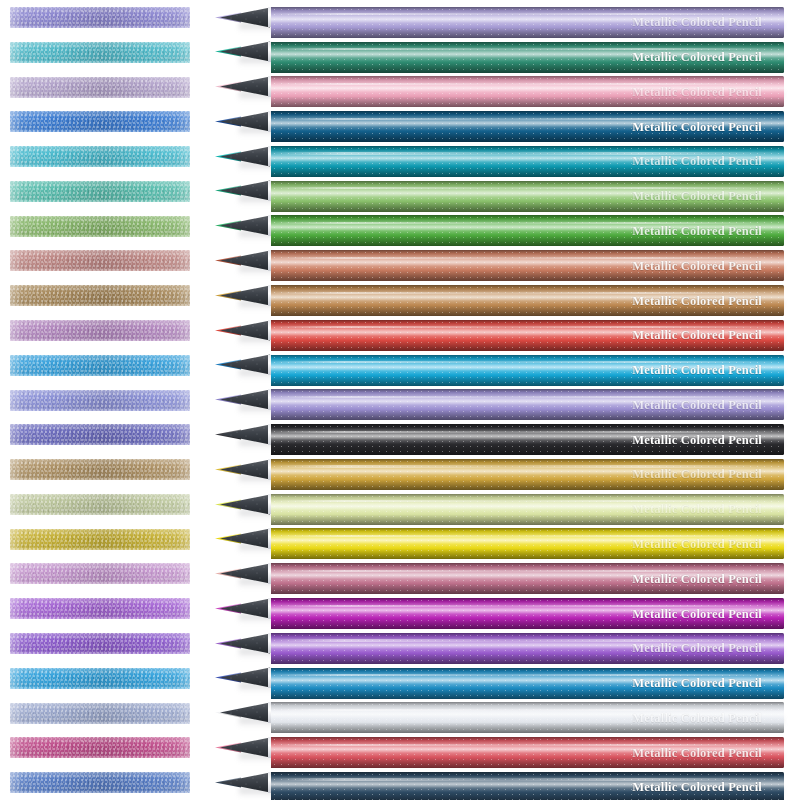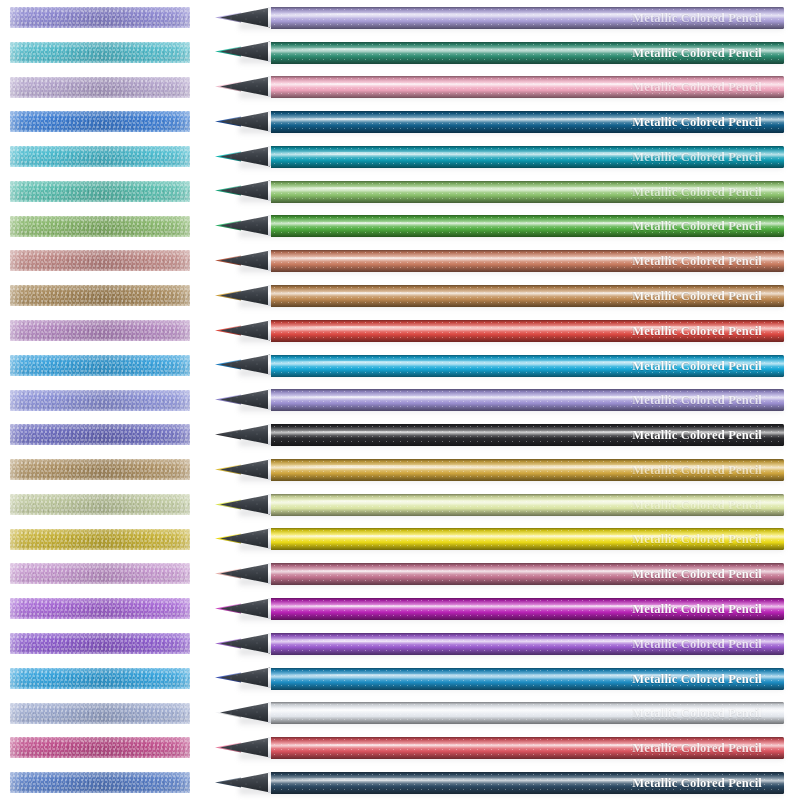--- a/index.html
+++ b/index.html
@@ -55,21 +55,21 @@
 
   
   .pencil .shadow{
     position:absolute;left:24px;right:2px;top:19px;height:9px;
     background:linear-gradient(180deg, rgba(120,122,130,.30), rgba(120,122,130,0));
     filter:blur(2.4px);
   }
 
   
   .barrel{
-    position:absolute;left:56px;right:1px;top:3.2px;height:22px;
+    position:absolute;left:56px;right:1px;top:3.2px;height:31px;
     overflow:hidden;
     border-radius:0 1.5px 1.5px 0;
   }
   .barrel .col{position:absolute;inset:0;}
   .barrel .sheen{
     position:absolute;inset:0;
     background:linear-gradient(180deg,
       rgba(0,0,0,.30) 0%,
       rgba(0,0,0,.05) 12%,
       rgba(255,255,255,.30) 27%,

